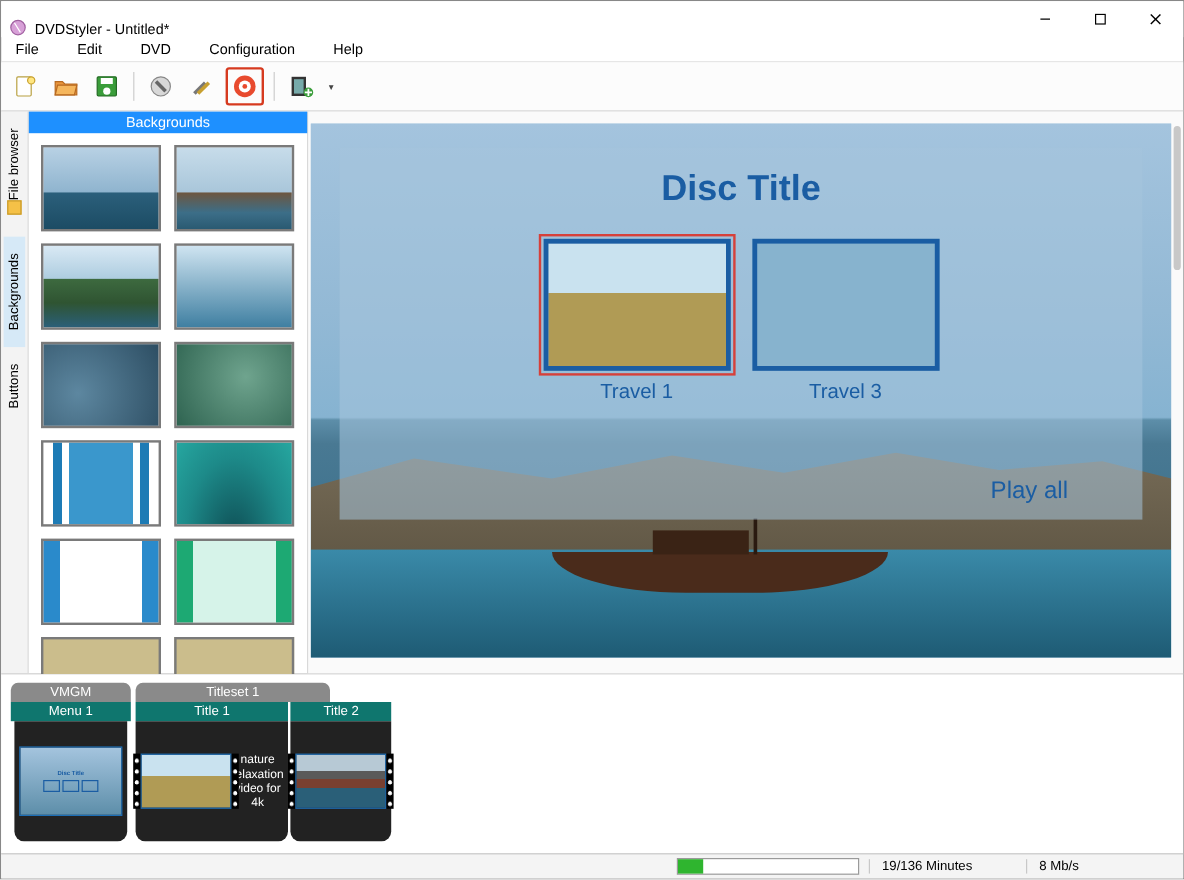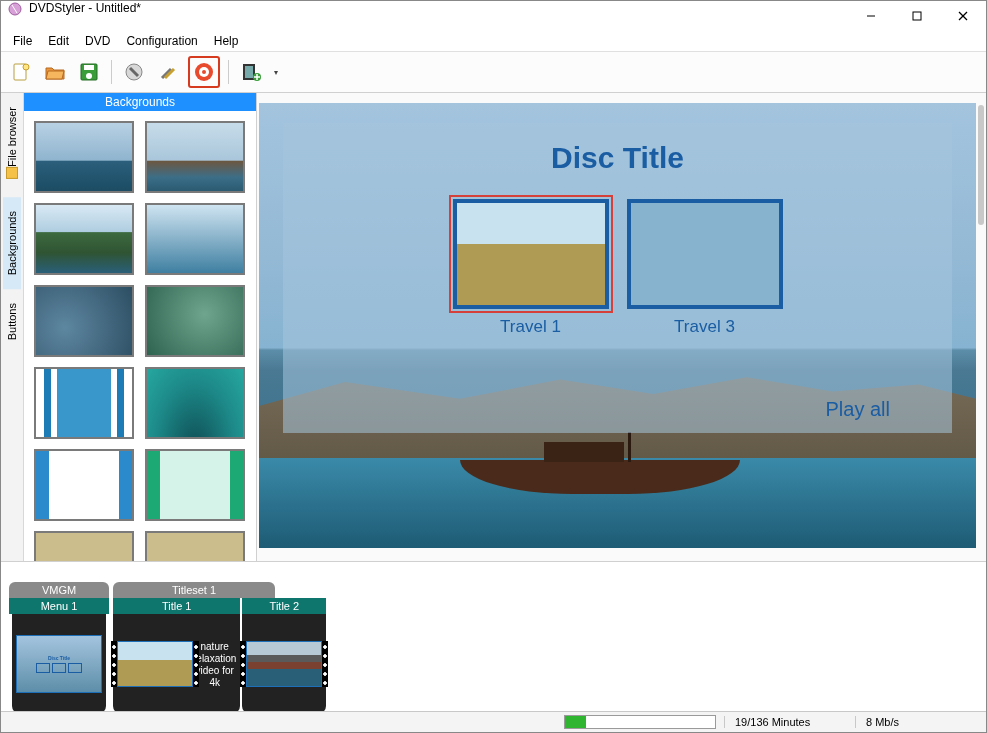--- a/index.html
+++ b/index.html
@@ -1,24 +1,24 @@
 <!DOCTYPE html>
 <html><head>
 <meta charset="utf-8">
 <style>
 html,body{margin:0;padding:0;font-family:"Segoe UI",Tahoma,sans-serif;font-size:12px;background:#fff;color:#000;user-select:none;overflow:hidden}
 .window{width:987px;height:733px;display:flex;flex-direction:column;border:1px solid #888;box-sizing:border-box;background:#fff}
-.titlebar{height:30px;display:flex;align-items:flex-start;padding-left:6px;background:#fff}
+.titlebar{height:30px;display:flex;align-items:flex-end;padding-left:6px;background:#fff}
 .titlebar .app-icon{width:16px;height:16px;margin-right:6px}
 .titlebar .title{flex:1;font-size:12px}
 .win-btns{display:flex;height:100%}
 .win-btn{width:46px;display:flex;align-items:center;justify-content:center;font-size:11px}
 .win-btn svg{width:10px;height:10px;stroke:#000;stroke-width:1;fill:none}
 .win-btn.close svg{stroke-width:1.2}
-.menubar{height:20px;display:flex;align-items:center;padding:0 4px;gap:0;border-bottom:1px solid #e0e0e0}
+.menubar{height:20px;display:flex;align-items:center;padding:0 4px;gap:16px;border-bottom:1px solid #e0e0e0}
 .menubar .menu-item{padding:2px 8px}
 .toolbar{height:36px;display:flex;align-items:center;padding:2px 6px;gap:6px;border-bottom:1px solid #d0d0d0;background:#fcfcfc}
 .tb-btn{width:28px;height:28px;display:flex;align-items:center;justify-content:center;border-radius:3px}
 .tb-btn.highlight{border:2px solid #d63a1f;padding:0}
 .tb-sep{width:1px;height:24px;background:#ccc;margin:0 2px}
 .tb-dd{width:10px;display:flex;align-items:center;justify-content:center;font-size:8px;color:#444}
 
 .body{flex:1;display:flex;min-height:0}
 .side-tabs{width:22px;background:#f3f3f3;border-right:1px solid #d8d8d8;display:flex;flex-direction:column;align-items:center}
 .side-tab{writing-mode:vertical-rl;transform:rotate(180deg);padding:14px 3px;font-size:11px;text-align:center}
@@ -40,21 +40,21 @@
 .menu-overlay{position:absolute;top:20px;left:24px;right:24px;height:310px;background:rgba(165,197,220,.55);display:flex;flex-direction:column;align-items:center}
 .disc-title{margin-top:18px;font-size:30px;font-weight:bold;color:#1a5da3;text-align:center}
 .menu-row{margin-top:24px;display:flex;gap:18px}
 .menu-item-box{width:156px;display:flex;flex-direction:column;align-items:center}
 .menu-thumb{width:156px;height:110px;border:4px solid #1a5da3;box-sizing:border-box;background:#87b3ce}
 .menu-thumb.sel{outline:2px solid #d6403a;outline-offset:2px}
 .menu-label{margin-top:8px;color:#1a5da3;font-size:17px}
 .play-all{position:absolute;right:62px;bottom:12px;color:#1a5da3;font-size:20px}
 .preview-scroll{position:absolute;right:2px;top:12px;width:6px;height:120px;background:#c8c8c8;border-radius:3px}
 
-.timeline{height:150px;background:#fff;border-top:1px solid #d0d0d0;display:flex;align-items:flex-start;padding:20px 8px;gap:4px;box-sizing:border-box}
+.timeline{height:150px;background:#fff;border-top:1px solid #d0d0d0;display:flex;align-items:flex-start;padding:7px 8px;gap:4px;box-sizing:border-box}
 .ts-block{display:flex;flex-direction:column;align-items:center}
 .ts-head{background:#8a8a8a;color:#fff;font-size:11px;padding:2px 0;width:100%;text-align:center;border-radius:6px 6px 0 0}
 .ts-sub{background:#0f766e;color:#fff;font-size:11px;padding:2px 0;width:100%;text-align:center}
 .ts-body{background:#222;border-radius:0 0 8px 8px;padding:4px;display:flex;flex-direction:row;align-items:center;min-height:100px;box-sizing:border-box}
 .ts-body.title{justify-content:flex-start}
 .ts-thumb{border:1px solid #1d6fb7}
 .ts-cap{color:#fff;font-size:10px;text-align:center;line-height:1.2;margin-top:2px}
 .film-edge{position:relative}
 .film-edge:before,.film-edge:after{content:"";position:absolute;top:0;bottom:0;width:6px;background-image:radial-gradient(circle at 50% 6px,#fff 1.5px,transparent 2px);background-size:6px 9px;background-repeat:repeat-y;background-color:#000}
 .film-edge:before{left:-6px}

